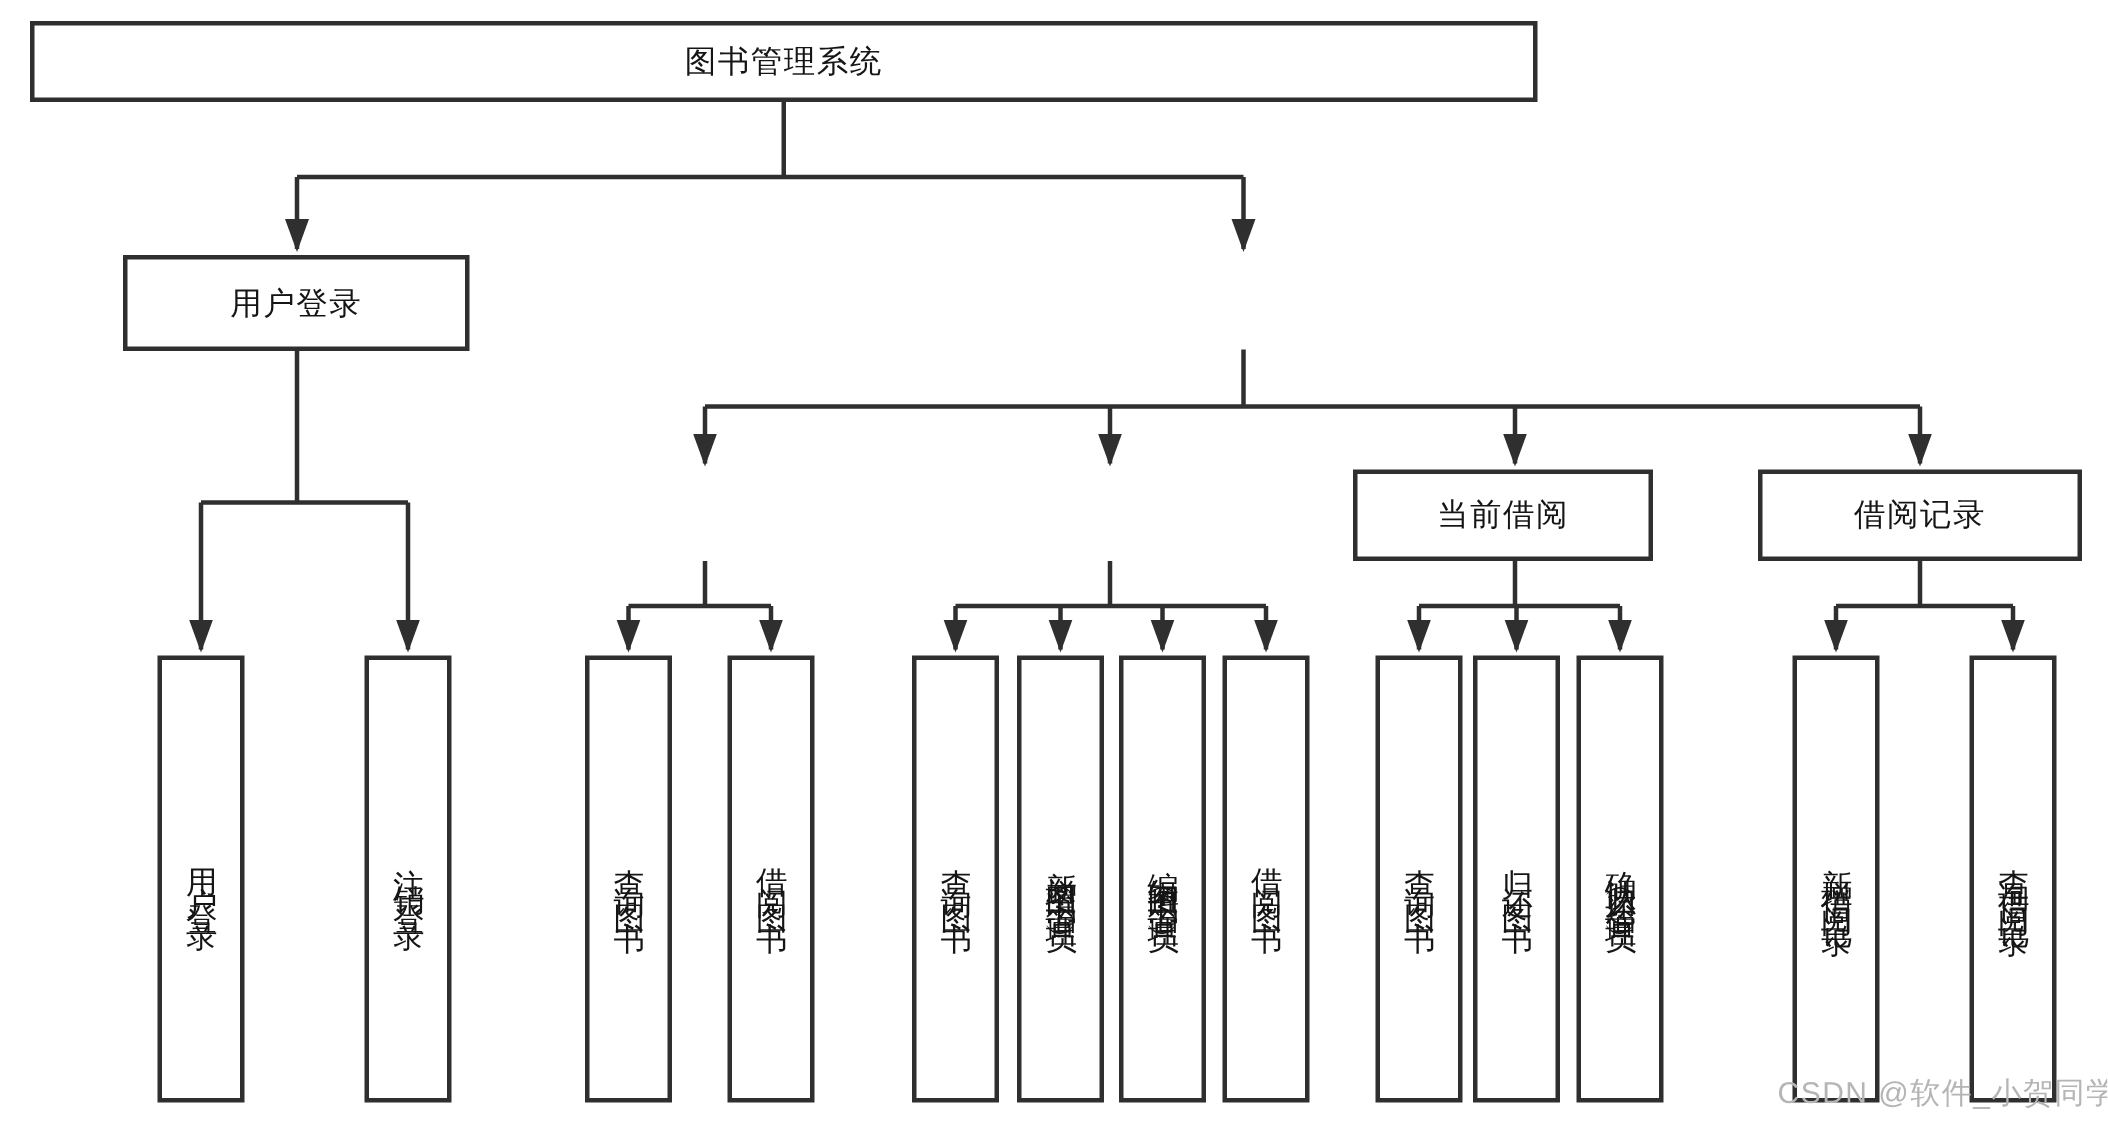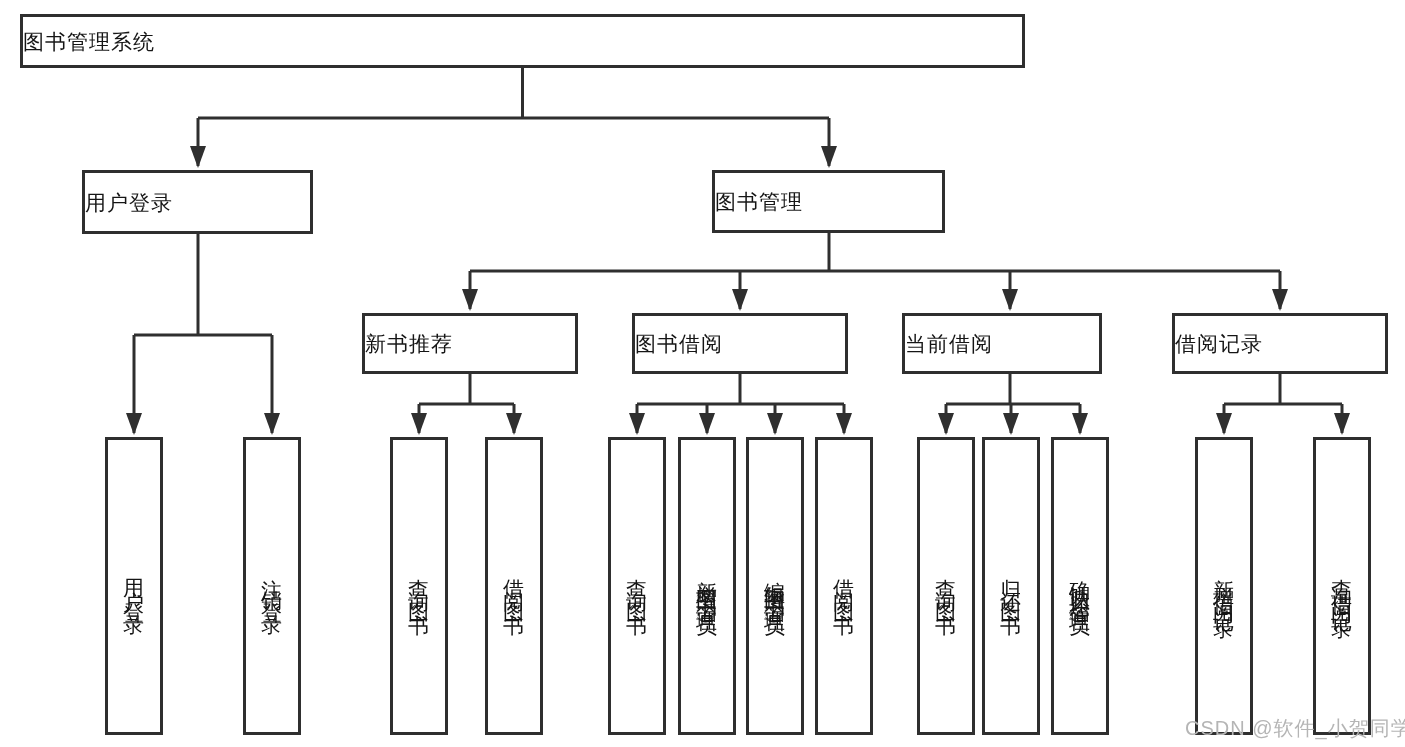--- a/index.html
+++ b/index.html
@@ -6,21 +6,21 @@
   html,body{margin:0;padding:0;background:#ffffff;}
   body{font-family:"Liberation Sans","DejaVu Sans",sans-serif;}
   #stage{
     position:relative;width:1405px;height:747px;background:#ffffff;
     overflow:hidden;
   }
   #connectors{position:absolute;left:0;top:0;width:1405px;height:747px;z-index:1;}
   #connectors path{stroke:#2f2f2f;stroke-width:3;fill:none;}
   .hnode{
     position:absolute;box-sizing:border-box;background:#ffffff;
-    border:3px solid #2f2f2f;display:flex;align-items:center;
+    border:3px solid #2f2f2f;display:flex;align-items:center;justify-content:center;
     z-index:2;
   }
   .hlabel{
     font-size:21px;color:#151515;letter-spacing:1px;line-height:1;
     white-space:nowrap;
   }
   .vnode{
     position:absolute;box-sizing:border-box;background:#ffffff;
     border:3px solid #2f2f2f;top:437px;width:58px;height:298px;
     display:flex;align-items:center;justify-content:center;z-index:2;
@@ -97,30 +97,21 @@
     </g>
   </svg>
 
   <div class="hnode" style="left:20px;top:14px;width:1005px;height:54px">
     <span class="hlabel">图书管理系统</span>
   </div>
 
   <div class="hnode" style="left:82px;top:170px;width:231px;height:64px">
     <span class="hlabel">用户登录</span>
   </div>
-  <div class="hnode" style="left:712px;top:170px;width:233px;height:63px">
-    <span class="hlabel">图书管理</span>
-  </div>
 
-  <div class="hnode" style="left:362px;top:313px;width:216px;height:61px">
-    <span class="hlabel">新书推荐</span>
-  </div>
-  <div class="hnode" style="left:632px;top:313px;width:216px;height:61px">
-    <span class="hlabel">图书借阅</span>
-  </div>
   <div class="hnode" style="left:902px;top:313px;width:200px;height:61px">
     <span class="hlabel">当前借阅</span>
   </div>
   <div class="hnode" style="left:1172px;top:313px;width:216px;height:61px">
     <span class="hlabel">借阅记录</span>
   </div>
 
   <div class="vnode" style="left:105px">
     <span class="vlabel sp4">用户登录</span>
   </div>

